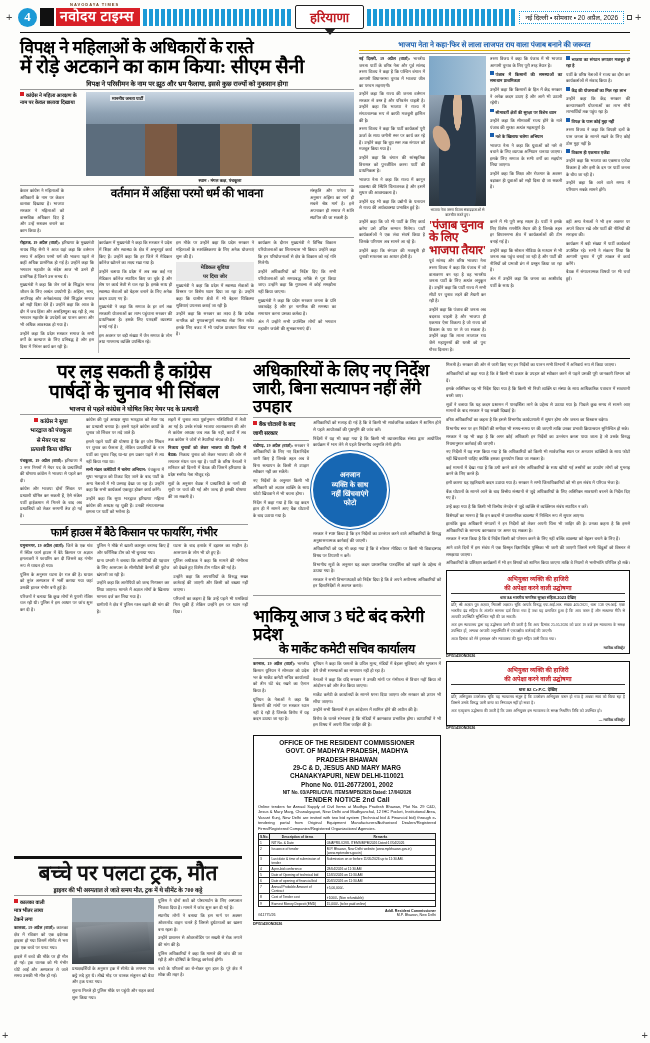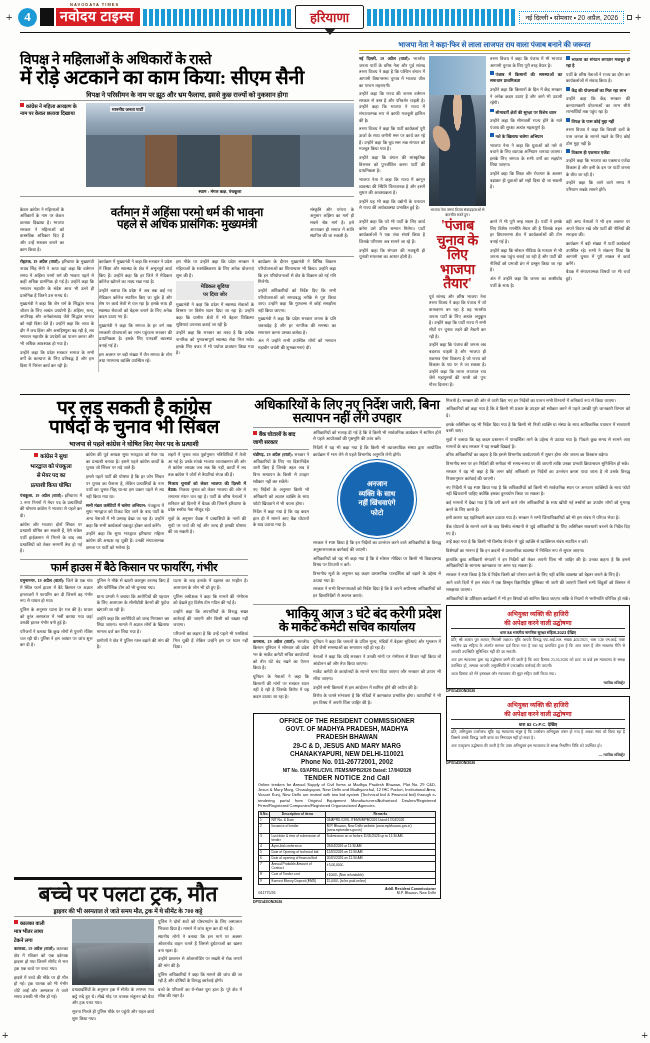--- a/index.html
+++ b/index.html
@@ -150,21 +150,21 @@
     <div class="datebox">नई दिल्ली  •  सोमवार  •  20 अप्रैल, 2026</div>
     <div class="sq"></div>
     <div class="crop-mark">+</div>
   </div>
 
   <div class="rule" style="margin:2px 14px 0 14px;"></div>
 
   <div class="top-wrap" style="padding:0 14px;">
 
     <div class="left-top">
-      <div class="hl-main" style="font-size:14px;margin-top:17px;">विपक्ष ने महिलाओं के अधिकारों के रास्ते</div>
+      <div class="hl-main" style="font-size:17px;margin-top:3px;">विपक्ष ने महिलाओं के अधिकारों के रास्ते</div>
       <div class="hl-main" style="font-size:19.5px;">में रोड़े अटकाने का काम किया: सीएम सैनी</div>
       <div class="subhead" style="font-size:6.6px;margin:2px 0 1px;">विपक्ष ने परिसीमन के नाम पर झूठ और भ्रम फैलाया, इससे कुछ राज्यों को नुकसान होगा</div>
       <div class="rule-thin"></div>
 
       <div style="display:flex;gap:4px;margin-top:2px;">
         <div style="width:62px;">
           <div class="small-hl" style="font-size:5.2px;line-height:1.45;">
             <span class="redbullet"></span><span>कांग्रेस ने महिला आरक्षण के नाम पर केवल छलावा दिखाया</span>
           </div>
         </div>
@@ -173,27 +173,26 @@
             <div class="photo-overlay-txt" style="top:3px;left:24px;">माननीय जनता पार्टी</div>
             <div style="position:absolute;bottom:0;left:0;right:0;height:52px;background:
               linear-gradient(90deg,#5c6d7d 0 22%,#7b5a44 22% 34%,#3e4c58 34% 50%,#8a6b50 50% 62%,#46555f 62% 80%,#6d7f8e 80% 100%);"></div>
           </div>
           <div style="font-size:4.4px;font-weight:bold;text-align:center;margin-top:1px;">स्थान : मंगल कक्ष, पंचकूला</div>
         </div>
       </div>
 
       <div class="rule-thin" style="margin-top:2px;"></div>
 
-      <div style="display:flex;gap:12px;margin-top:10px;">
+      <div style="display:flex;gap:12px;margin-top:2px;">
         <div style="width:44px;" class="txt">
           <p>केवल कांग्रेस ने महिलाओं के अधिकारों के नाम पर केवल छलावा दिखाया है। भाजपा सरकार ने महिलाओं को वास्तविक अधिकार दिए हैं और उन्हें सशक्त बनाने का काम किया है।</p>
         </div>
         <div style="flex:1;">
           <div class="hl-main" style="font-size:11.6px;text-align:center;">वर्तमान में अहिंसा परमो धर्म की भावना</div>
-          <div class="hl-main" style="font-size:11.6px;text-align:center;">पहले से अधिक प्रासंगिक: मुख्यमंत्री</div>
         </div>
         <div style="width:44px;" class="txt">
           <p>संस्कृति और परंपरा के अनुसार अहिंसा का मार्ग ही सबसे श्रेष्ठ मार्ग है। इसे अपनाकर ही समाज में शांति स्थापित की जा सकती है।</p>
         </div>
       </div>
       <div class="rule-thin" style="margin-top:1px;"></div>
 
       <div style="display:flex;gap:4px;margin-top:2px;">
         <div style="width:74px;" class="txt">
           <p><b>रोहतक, 19 अप्रैल (वार्ता):</b> हरियाणा के मुख्यमंत्री नायब सिंह सैनी ने आज यहां कहा कि वर्तमान समय में अहिंसा परमो धर्म की भावना पहले से कहीं अधिक प्रासंगिक हो गई है। उन्होंने कहा कि भगवान महावीर के संदेश आज भी उतने ही प्रासंगिक हैं जितने उस समय थे।</p>
@@ -271,21 +270,21 @@
           <p>उन्होंने कहा कि आने वाले समय में परिणाम सबके सामने होंगे।</p>
         </div>
       </div>
 
       <div style="display:flex;gap:4px;margin-top:2px;">
         <div style="width:66px;" class="txt">
           <p>उन्होंने कहा कि जो भी पार्टी के लिए कार्य करेगा उसे उचित सम्मान मिलेगा। पार्टी कार्यकर्ताओं ने एक लंबा संघर्ष किया है जिसके परिणाम अब सामने आ रहे हैं।</p>
           <p>उन्होंने कहा कि संगठन की मजबूती ही चुनावी सफलता का आधार होती है।</p>
         </div>
         <div style="flex:1;">
-          <div class="hl-main" style="font-size:14px;color:#b8141a;text-align:center;">'पंजाब चुनाव के लिए भाजपा तैयार'</div>
+          <div class="hl-main" style="font-size:12px;color:#b8141a;text-align:left;">'पंजाब चुनाव के लिए भाजपा तैयार'</div>
           <div class="txt" style="margin-top:2px;">
             <p>पूर्व सांसद और वरिष्ठ भाजपा नेता तरुण विजय ने कहा कि पंजाब में जो वातावरण बन रहा है वह भारतीय जनता पार्टी के लिए अत्यंत अनुकूल है। उन्होंने कहा कि पार्टी राज्य में सभी सीटों पर चुनाव लड़ने की तैयारी कर रही है।</p>
             <p>उन्होंने कहा कि पंजाब की जनता अब बदलाव चाहती है और भाजपा ही एकमात्र ऐसा विकल्प है जो राज्य को विकास के पथ पर ले जा सकता है। उन्होंने कहा कि लाला लाजपत राय जैसे महापुरुषों की धरती को पुनः गौरव दिलाना है।</p>
           </div>
         </div>
         <div style="width:72px;" class="txt">
           <p>करने में भी पूरी तरह सक्षम है। पार्टी ने इसके लिए विशेष रणनीति तैयार की है जिसके तहत हर विधानसभा क्षेत्र में कार्यकर्ताओं की टीम बनाई गई है।</p>
           <p>उन्होंने कहा कि सोशल मीडिया के माध्यम से भी जनता तक पहुंच बनाई जा रही है और पार्टी की नीतियों को प्रभावी ढंग से प्रस्तुत किया जा रहा है।</p>
           <p>अंत में उन्होंने कहा कि जनता का आशीर्वाद पार्टी के साथ है।</p>
         </div>
@@ -354,56 +353,56 @@
         <div style="width:76px;" class="txt">
           <p>घटना के बाद इलाके में दहशत का माहौल है। आसपास के लोग भी डरे हुए हैं।</p>
           <p>पुलिस अधीक्षक ने कहा कि मामले की गंभीरता को देखते हुए विशेष टीम गठित की गई है।</p>
           <p>उन्होंने कहा कि अपराधियों के विरुद्ध सख्त कार्रवाई की जाएगी और किसी को बख्शा नहीं जाएगा।</p>
           <p>परिजनों का कहना है कि उन्हें पहले भी धमकियां मिल चुकी हैं लेकिन उन्होंने इस पर ध्यान नहीं दिया।</p>
         </div>
       </div>
     </div>
 
     <div style="width:188px;">
-      <div class="hl-main" style="font-size:13px;text-align:center;">अधिकारियों के लिए नए निर्देश जारी, बिना सत्यापन नहीं लेंगे उपहार</div>
+      <div class="hl-main" style="font-size:17px;">अधिकारियों के लिए नए निर्देश जारी, बिना सत्यापन नहीं लेंगे उपहार</div>
       <div class="rule-thin" style="margin-top:2px;"></div>
 
       <div style="display:flex;gap:4px;margin-top:2px;">
         <div style="width:56px;">
           <div class="small-hl" style="font-size:5.4px;line-height:1.6;">
             <span class="redbullet"></span><span>बैंक घोटालों के बाद</span><br>
             <span>जागी सरकार</span>
           </div>
           <div class="rule-thin" style="margin:2px 0;"></div>
           <div class="txt">
             <p><b>चंडीगढ़, 19 अप्रैल (वार्ता):</b> सरकार ने अधिकारियों के लिए नए दिशानिर्देश जारी किए हैं जिनके तहत अब वे बिना सत्यापन के किसी से उपहार स्वीकार नहीं कर सकेंगे।</p>
             <p>नए निर्देशों के अनुसार किसी भी अधिकारी को अज्ञात व्यक्ति के साथ फोटो खिंचवाने से भी बचना होगा।</p>
             <p>निर्देश में कहा गया है कि यह कदम हाल ही में सामने आए बैंक घोटालों के बाद उठाया गया है।</p>
           </div>
         </div>
         <div style="flex:1;" class="txt">
           <p>अधिकारियों को सलाह दी गई है कि वे किसी भी सार्वजनिक कार्यक्रम में शामिल होने से पहले आयोजकों की पृष्ठभूमि की जांच करें।</p>
           <p>निर्देशों में यह भी कहा गया है कि किसी भी व्यावसायिक संस्था द्वारा आयोजित कार्यक्रम में भाग लेने से पहले विभागीय अनुमति लेनी होगी।</p>
-          <div style="display:flex;justify-content:center;margin:4px 0;">
+          <div style="display:flex;margin:4px 0;">
             <div class="blue-stamp">
               <div>अनजान</div>
               <div>व्यक्ति के साथ</div>
               <div>नहीं खिंचवाएंगे</div>
               <div>फोटो</div>
             </div>
           </div>
           <p>सरकार ने स्पष्ट किया है कि इन निर्देशों का उल्लंघन करने वाले अधिकारियों के विरुद्ध अनुशासनात्मक कार्रवाई की जाएगी।</p>
           <p>अधिकारियों को यह भी कहा गया है कि वे सोशल मीडिया पर किसी भी विवादास्पद विषय पर टिप्पणी न करें।</p>
           <p>विभागीय सूत्रों के अनुसार यह कदम प्रशासनिक पारदर्शिता को बढ़ाने के उद्देश्य से उठाया गया है।</p>
           <p>सरकार ने सभी विभागाध्यक्षों को निर्देश दिया है कि वे अपने अधीनस्थ अधिकारियों को इन दिशानिर्देशों से अवगत कराएं।</p>
         </div>
       </div>
 
       <div class="rule-thin" style="margin-top:3px;"></div>
-      <div class="hl-main" style="font-size:13px;text-align:right;margin-top:2px;">भाकियू आज 3 घंटे बंद करेगी प्रदेश</div>
+      <div class="hl-main" style="font-size:17px;text-align:left;margin-top:12px;">भाकियू आज 3 घंटे बंद करेगी प्रदेश</div>
       <div class="hl-main" style="font-size:12.4px;text-align:center;">के मार्केट कमेटी सचिव कार्यालय</div>
       <div class="rule-thin" style="margin-top:2px;"></div>
 
       <div style="display:flex;gap:4px;margin-top:2px;">
         <div style="width:56px;" class="txt">
           <p><b>करनाल, 19 अप्रैल (वार्ता):</b> भारतीय किसान यूनियन ने सोमवार को प्रदेश भर के मार्केट कमेटी सचिव कार्यालयों को तीन घंटे बंद रखने का ऐलान किया है।</p>
           <p>यूनियन के नेताओं ने कहा कि किसानों की मांगों पर सरकार ध्यान नहीं दे रही है जिसके विरोध में यह कदम उठाया जा रहा है।</p>
         </div>
         <div style="flex:1;" class="txt">
           <p>यूनियन ने कहा कि फसलों के उचित मूल्य, मंडियों में बेहतर सुविधाएं और भुगतान में देरी जैसी समस्याओं का समाधान नहीं हो रहा है।</p>
@@ -534,21 +533,21 @@
         <div class="txt" style="font-size:3.8px;">
           <p>प्रति, अभियुक्त उपरोक्त। चूंकि यह न्यायालय संतुष्ट है कि उपरोक्त अभियुक्त फरार हो गया है अथवा स्वयं को छिपा रहा है जिससे उसके विरुद्ध जारी वारंट का निष्पादन नहीं हो सका है।</p>
           <p>अतः एतद्द्वारा उद्घोषणा की जाती है कि उक्त अभियुक्त इस न्यायालय के समक्ष निर्धारित तिथि को उपस्थित हो।</p>
         </div>
         <div style="text-align:right;font-size:3.6px;font-weight:bold;">— न्यायिक मजिस्ट्रेट</div>
       </div>
       <div style="font-size:3.6px;font-weight:bold;">DP/5143/ON/2026</div>
     </div>
   </div>
 
-  <div style="position:absolute;left:14px;top:856px;width:228px;margin-top:21px;">
+  <div style="position:absolute;left:14px;top:856px;width:228px;">
     <div class="dbl-rule"></div>
     <div class="bottom-hl" style="margin-top:3px;">बच्चे पर पलटा ट्रक, मौत</div>
     <div class="subhead" style="font-size:6px;margin-top:2px;">ड्राइवर की भी अस्पताल ले जाते समय मौत, ट्रक में थे सीमेंट के 700 कट्टे</div>
     <div class="rule-thin" style="margin-top:1px;"></div>
     <div style="display:flex;gap:4px;margin-top:2px;">
       <div style="width:54px;">
         <div class="small-hl" style="font-size:5.2px;line-height:1.6;">
           <span class="redbullet"></span><span>कालका वाली</span><br>
           <span>मात्र भीतर लाया</span><br>
           <span>टेकने लगा</span>

